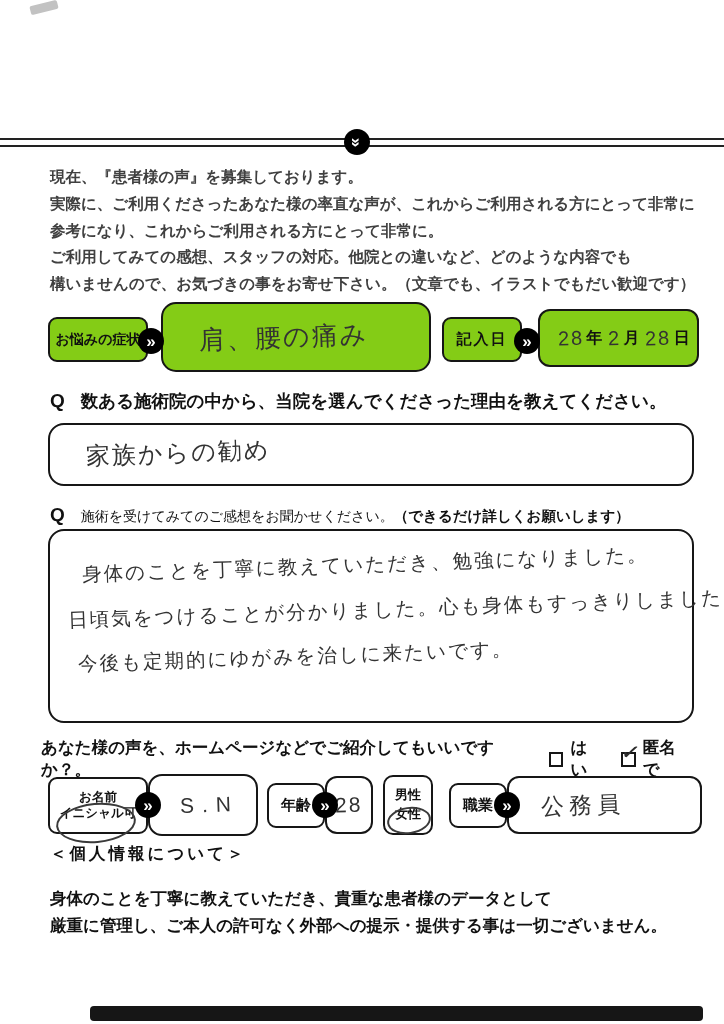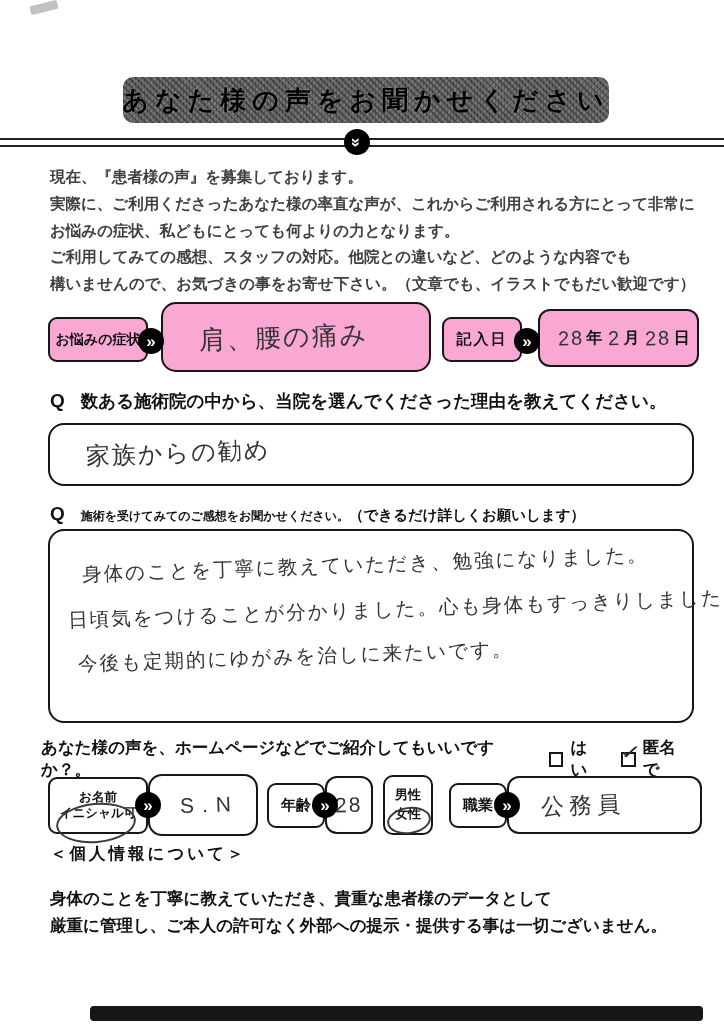--- a/index.html
+++ b/index.html
@@ -42,21 +42,21 @@
     display:flex; align-items:center; justify-content:center;
     font-size:17px; font-weight:700; line-height:1; flex:0 0 auto;
   }
   .badge.down span { display:block; transform:rotate(90deg); }
 
   
   .intro { left:50px; top:164px; width:652px; font-size:15.5px; font-weight:700; line-height:26.8px; color:#404040; }
 
   
   .lblbox, .valbox {
-    border:2px solid #161616; background:#f9a8d4;
+    border:2px solid #161616; background:#84cc16;
     display:flex; align-items:center; justify-content:center;
   }
   .lblbox { border-radius:9px; font-weight:700; }
   .valbox { border-radius:15px; justify-content:flex-start; }
 
   
   .sym-label { left:48px; top:317px; width:100px; height:45px; font-size:14px; }
   .badge.b-sym { left:138px; top:328px; position:absolute; z-index:2; }
   .sym-value { left:161px; top:302px; width:270px; height:70px; padding-left:36px; }
   .date-label { left:442px; top:317px; width:80px; height:45px; font-size:15px; letter-spacing:2px; }
@@ -65,21 +65,21 @@
   .date-value .unit { font-weight:700; font-size:16px; margin:0 6px 0 2px; }
 
   .hand { color:#333; display:inline-block; transform:rotate(-2deg); letter-spacing:2px; }
 
   
   .qline { display:flex; align-items:baseline; white-space:nowrap; }
   .qline .qp { font-size:19px; font-weight:700; margin-right:16px; }
   .q1 { left:50px; top:389px; width:660px; }
   .q1 .qt { font-size:17.5px; font-weight:700; }
   .q2 { left:50px; top:500px; width:668px; }
-  .q2 .qt { font-size:12px; font-weight:700;margin-top:8px; }
+  .q2 .qt { font-size:14px; font-weight:400;margin-top:8px; }
   .q2 .qn { font-size:14.5px; font-weight:700; }
 
   .abox { border:2.5px solid #161616; border-radius:16px; background:#fff; }
   .abox1 { left:48px; top:423px; width:646px; height:63px; }
   .abox1 .hand { position:absolute; left:36px; top:12px; font-size:24px; }
   .abox2 { left:48px; top:529px; width:646px; height:194px; }
   .abox2 .hl { position:absolute; font-size:19.5px; white-space:nowrap; }
   .abox2 .hl1 { left:32px; top:20px; }
   .abox2 .hl2 { left:18px; top:64px; }
   .abox2 .hl3 { left:28px; top:112px; }
@@ -114,36 +114,33 @@
   .privacy .ph { font-size:16.5px; font-weight:700; letter-spacing:3px; margin-bottom:20px; }
   .privacy .pl { font-size:16.5px; font-weight:700; line-height:26.5px; white-space:nowrap; }
 </style>
 </head>
 <body>
 
 <div class="page">
 
   <div class="abs scan-mark"></div>
 
-  <div class="abs banner">
-    <span>あなた様の声をお聞かせください</span>
-  </div>
 
   <div class="abs divider">
     <div class="dline t"></div>
     <div class="dline b"></div>
     <div class="badge down">
         <span>»</span>
       </div>
   </div>
 
   <div class="abs intro">
     <div>現在、『患者様の声』を募集しております。</div>
     <div>実際に、ご利用くださったあなた様の率直な声が、これからご利用される方にとって非常に</div>
-    <div>お悩みの症状、私どもにとっても何よりの力となります。</div>
+    <div>参考になり、これからご利用される方にとって非常に。</div>
     <div>ご利用してみての感想、スタッフの対応。他院との違いなど、どのような内容でも</div>
     <div>構いませんので、お気づきの事をお寄せ下さい。（文章でも、イラストでもだい歓迎です）</div>
   </div>
 
   <div class="abs lblbox sym-label">
     <span>お悩みの症状</span>
   </div>
   <div class="badge b-sym">
       <span>»</span>
     </div>

